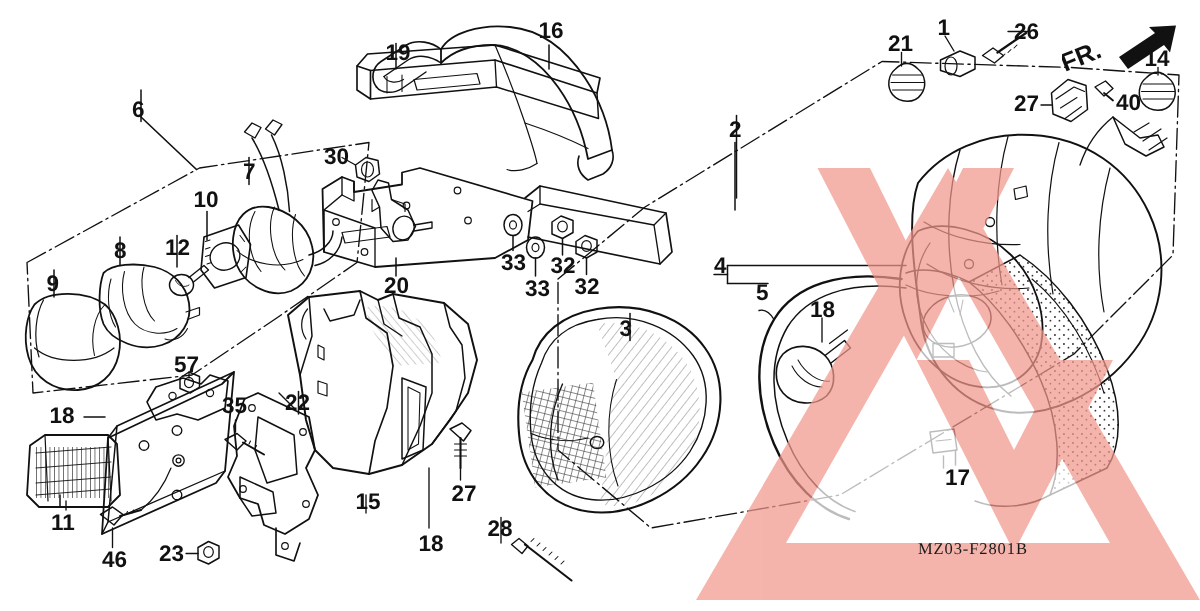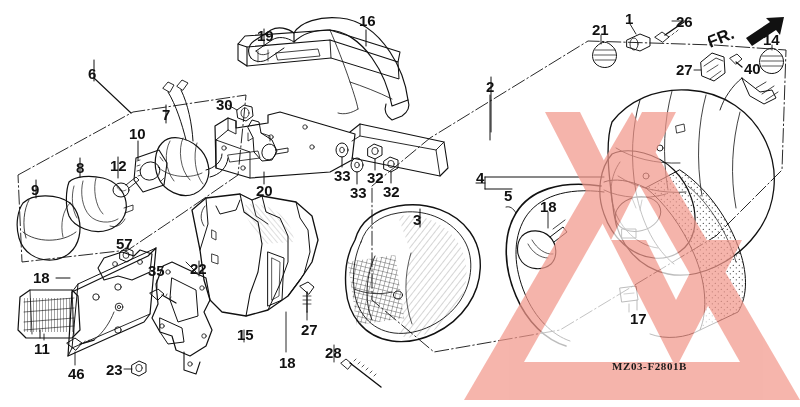--- a/index.html
+++ b/index.html
@@ -28,21 +28,21 @@
     font-weight:bold;
     font-size:41px;
     letter-spacing:-0.5px;
     white-space:nowrap;
     line-height:1;
   }
   #wm-text span{display:inline-block;}
   #diagcode{
     position:absolute;left:612px;top:360px;
     font-family:"Liberation Serif", serif;
-    font-weight:bold;font-size:11px;color:#1a1a1a;
+    font-weight:normal;font-size:11px;color:#1a1a1a;
     letter-spacing:0.6px;white-space:nowrap;
   }
   #frmark{
     position:absolute;left:708px;top:16px;width:80px;height:42px;
   }
 </style>
 </head>
 <body>
 
 <div id="stage">

